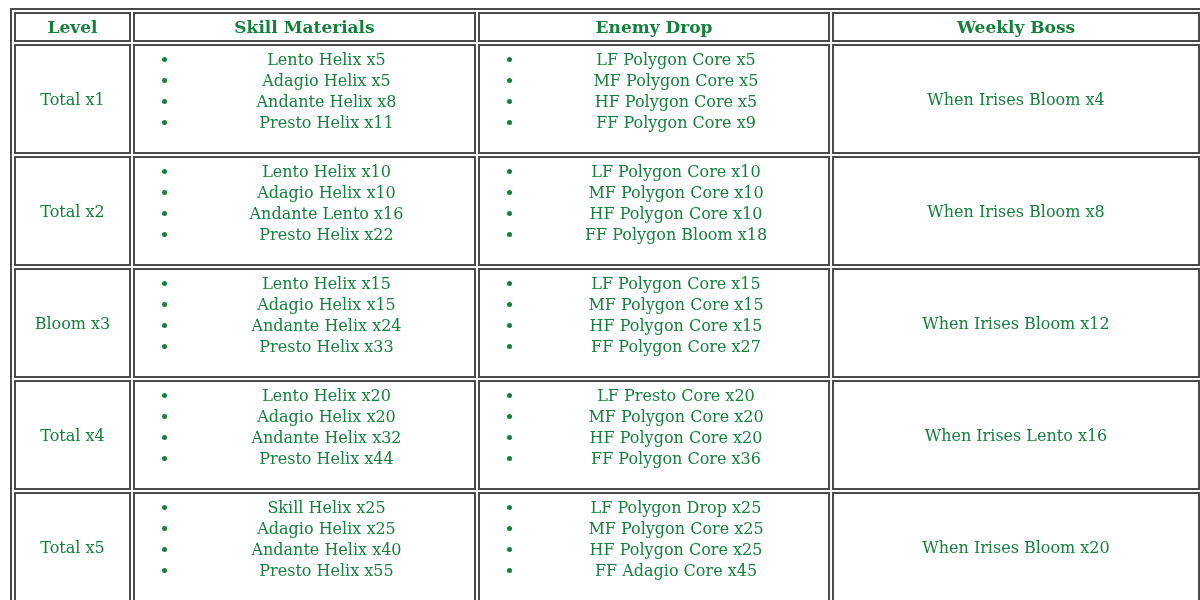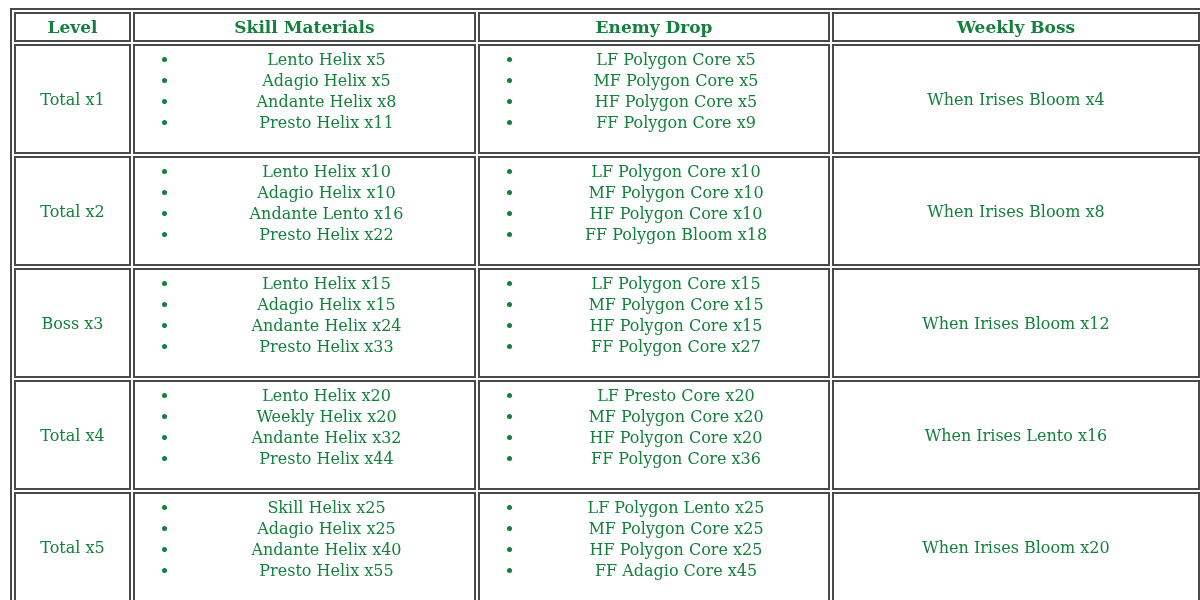--- a/index.html
+++ b/index.html
@@ -115,21 +115,21 @@
           <ul class="drop-list">
             <li>LF Polygon Core x10</li>
             <li>MF Polygon Core x10</li>
             <li>HF Polygon Core x10</li>
             <li>FF Polygon Bloom x18</li>
           </ul>
         </td>
         <td>When Irises Bloom x8</td>
       </tr>
       <tr>
-        <td>Boss x3</td>
+        <td>Bloom x3</td>
         <td>
           <ul class="drop-list">
             <li>Lento Helix x15</li>
             <li>Adagio Helix x15</li>
             <li>Andante Helix x24</li>
             <li>Presto Helix x33</li>
           </ul>
         </td>
         <td>
           <ul class="drop-list">
@@ -139,21 +139,21 @@
             <li>FF Polygon Core x27</li>
           </ul>
         </td>
         <td>When Irises Bloom x12</td>
       </tr>
       <tr>
         <td>Total x4</td>
         <td>
           <ul class="drop-list">
             <li>Lento Helix x20</li>
-            <li>Weekly Helix x20</li>
+            <li>Adagio Helix x20</li>
             <li>Andante Helix x32</li>
             <li>Presto Helix x44</li>
           </ul>
         </td>
         <td>
           <ul class="drop-list">
             <li>LF Presto Core x20</li>
             <li>MF Polygon Core x20</li>
             <li>HF Polygon Core x20</li>
             <li>FF Polygon Core x36</li>
@@ -166,21 +166,21 @@
         <td>
           <ul class="drop-list">
             <li>Skill Helix x25</li>
             <li>Adagio Helix x25</li>
             <li>Andante Helix x40</li>
             <li>Presto Helix x55</li>
           </ul>
         </td>
         <td>
           <ul class="drop-list">
-            <li>LF Polygon Lento x25</li>
+            <li>LF Polygon Drop x25</li>
             <li>MF Polygon Core x25</li>
             <li>HF Polygon Core x25</li>
             <li>FF Adagio Core x45</li>
           </ul>
         </td>
         <td>When Irises Bloom x20</td>
       </tr>
     </tbody>
   </table>
 </div>

